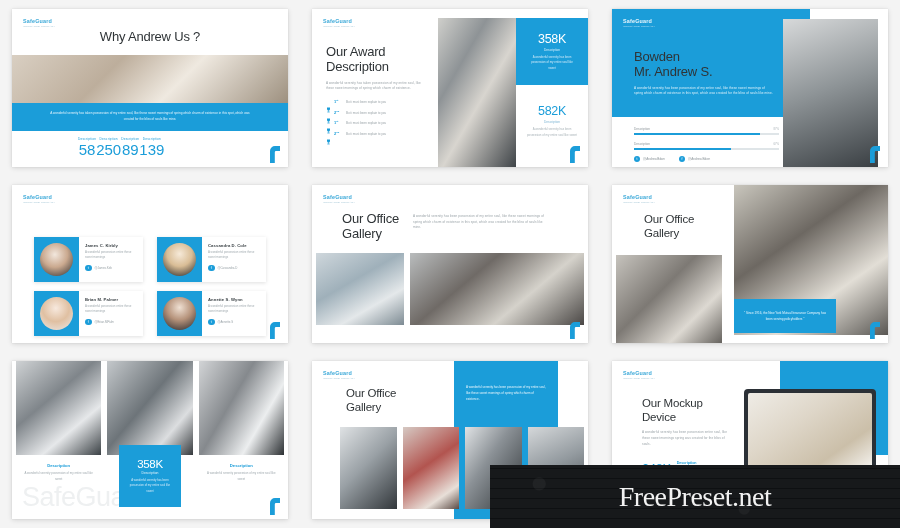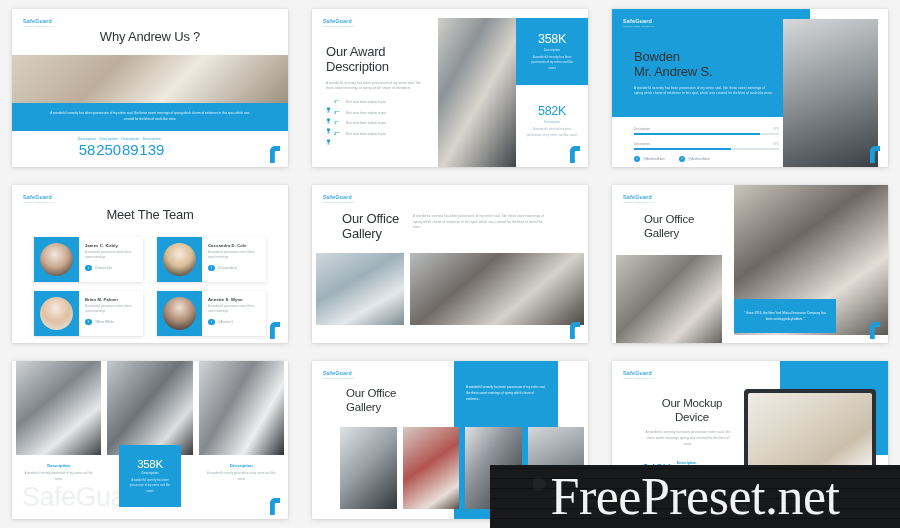--- a/index.html
+++ b/index.html
@@ -167,21 +167,21 @@
   .s8-title { position:absolute; left: 34px; top: 26px; width: 110px;}
   .s8-bluebox { position:absolute; left: 142px; top: 0; width: 104px; height: 66px;
                 display:flex; align-items:center; justify-content:center;}
   .s8-bluebox p { font-size:3px; color:#e8f6fd; text-align:left; line-height:1.95; width: 80px;}
   .s8-bluetail { position:absolute; left: 142px; top: 66px; width: 104px; height: 110px; background:#1b9dd9;}
   .s8-imgs { position:absolute; left: 28px; top: 66px; right: 4px; display:flex; gap: 6px; z-index:3;}
   .s8-imgs .photo { flex:1; height: 82px;}
 
   
   .s9-blue { position:absolute; right: 0; top: 0; width: 108px; height: 94px; }
-  .s9-title { position:absolute; left: 30px; top: 36px; width: 100px; z-index:4;text-align:center;}
+  .s9-title { position:absolute; left: 30px; top: 36px; width: 100px; z-index:4;}
   .s9-title .body-txt { margin-top: 6px; width: 92px;}
   .s9-stat { position:absolute; left: 30px; top: 100px; display:flex; gap: 6px; align-items:flex-start; z-index:4;}
   .s9-stat .big { font-size: 13px; color:#1b9dd9; letter-spacing:-.4px;}
   .s9-stat .sc .lab { font-size: 3.6px; color:#1b9dd9; font-weight:bold;}
   .s9-stat .sc .d { font-size: 2.9px; color:#a2abb0; line-height:1.9; margin-top:2px; width: 42px;}
   .device { position:absolute; left: 132px; top: 28px; width: 132px; height: 82px;
             background:#2b3036; border-radius: 4px; padding: 4px; }
   .device .scr { width:100%; height:100%; border-radius:2px; }
   .device-base { position:absolute; left: 112px; top: 110px; width: 172px; height: 5px;
                  background:#3a4047; border-radius: 0 0 3px 3px;}
@@ -191,21 +191,21 @@
     position:absolute; right: 0; bottom: 0; width: 410px; height: 63px;
     background:
       radial-gradient(circle at 12% 30%, rgba(255,255,255,.045) 0 6px, transparent 7px),
       radial-gradient(circle at 62% 70%, rgba(255,255,255,.04) 0 5px, transparent 6px),
       repeating-linear-gradient(0deg,#17191b 0 9px,#0e1012 9px 10px),
       repeating-linear-gradient(90deg,#1a1c1f 0 28px,#0d0f11 28px 29px);
     display:flex; align-items:center; justify-content:center; z-index: 30;
   }
   .wm-big span {
     font-family: "Liberation Serif", serif;
-    font-size: 52px; color:#f2f2f2; letter-spacing: -.5px; line-height:1;
+    font-size: 28px; color:#f2f2f2; letter-spacing: -.5px; line-height:1;
   }
 </style>
 </head>
 <body>
 
 <div class="grid">
 
   <div class="cell">
     <div class="slide">
       <div class="logo">
@@ -371,23 +371,20 @@
       </div>
     </div>
   </div>
 
   <div class="cell">
     <div class="slide">
       <div class="logo">
         <div class="lg-name">SafeGuard</div>
         <div class="lg-sub">INSURANCE COMPANY</div>
       </div>
-      <div class="s4-title">
-        <div class="ttl">Meet The Team</div>
-      </div>
       <div class="team-grid">
         <div class="team-card">
           <div class="tc-img">
               <div class="tc-av av1"></div>
             </div>
           <div class="tc-body">
             <div class="tc-name">James C. Kirbly</div>
             <div class="tc-desc">A wonderful possession entire these sweet mornings</div>
             <div class="tc-soc">
               <span class="soc-dot">t</span>

